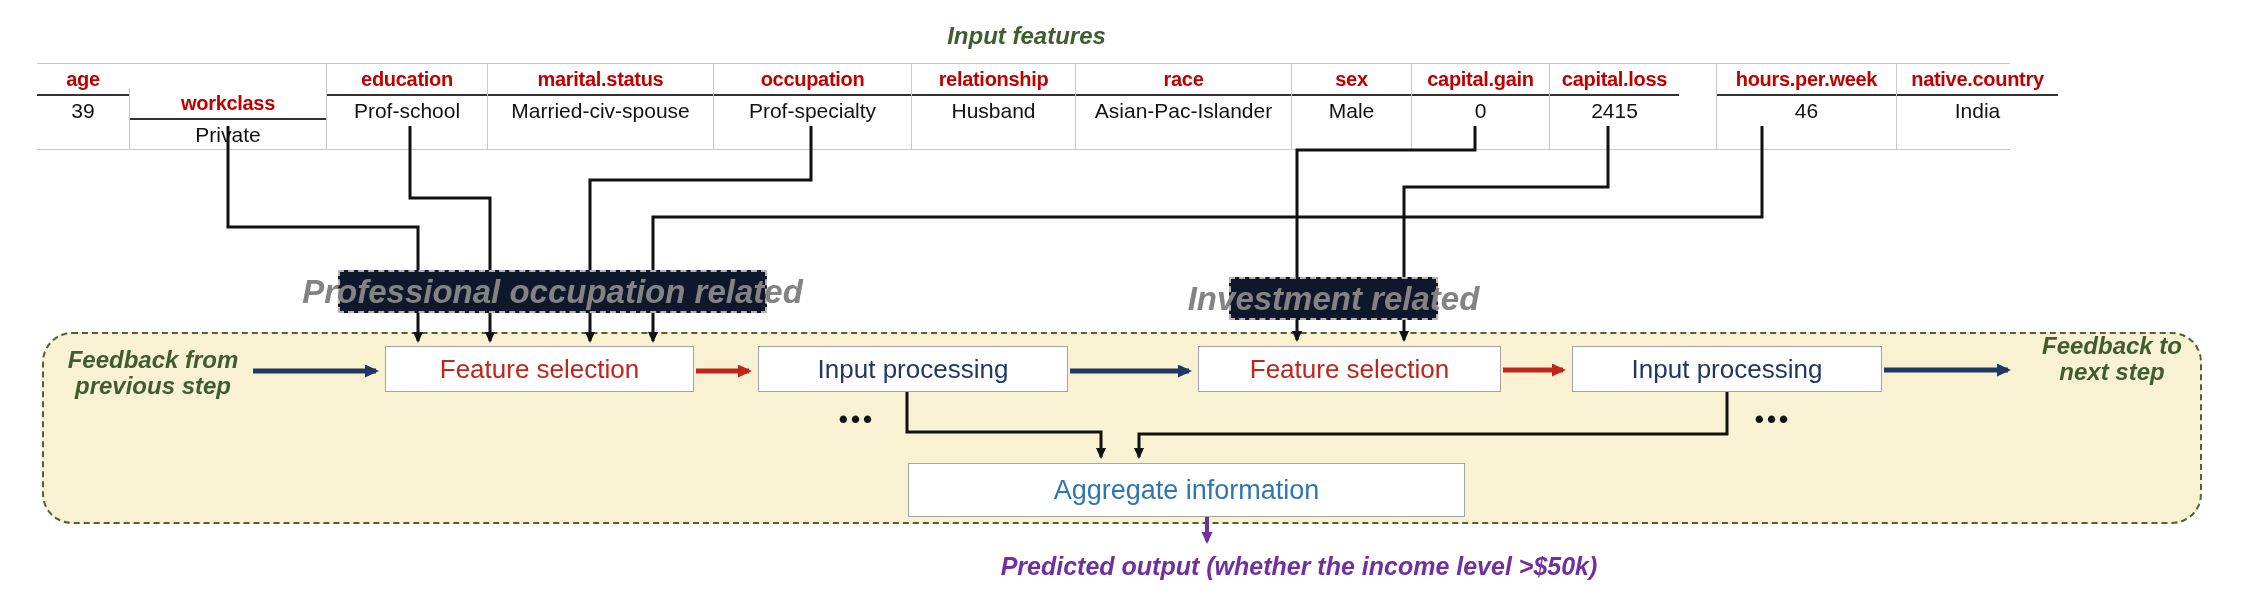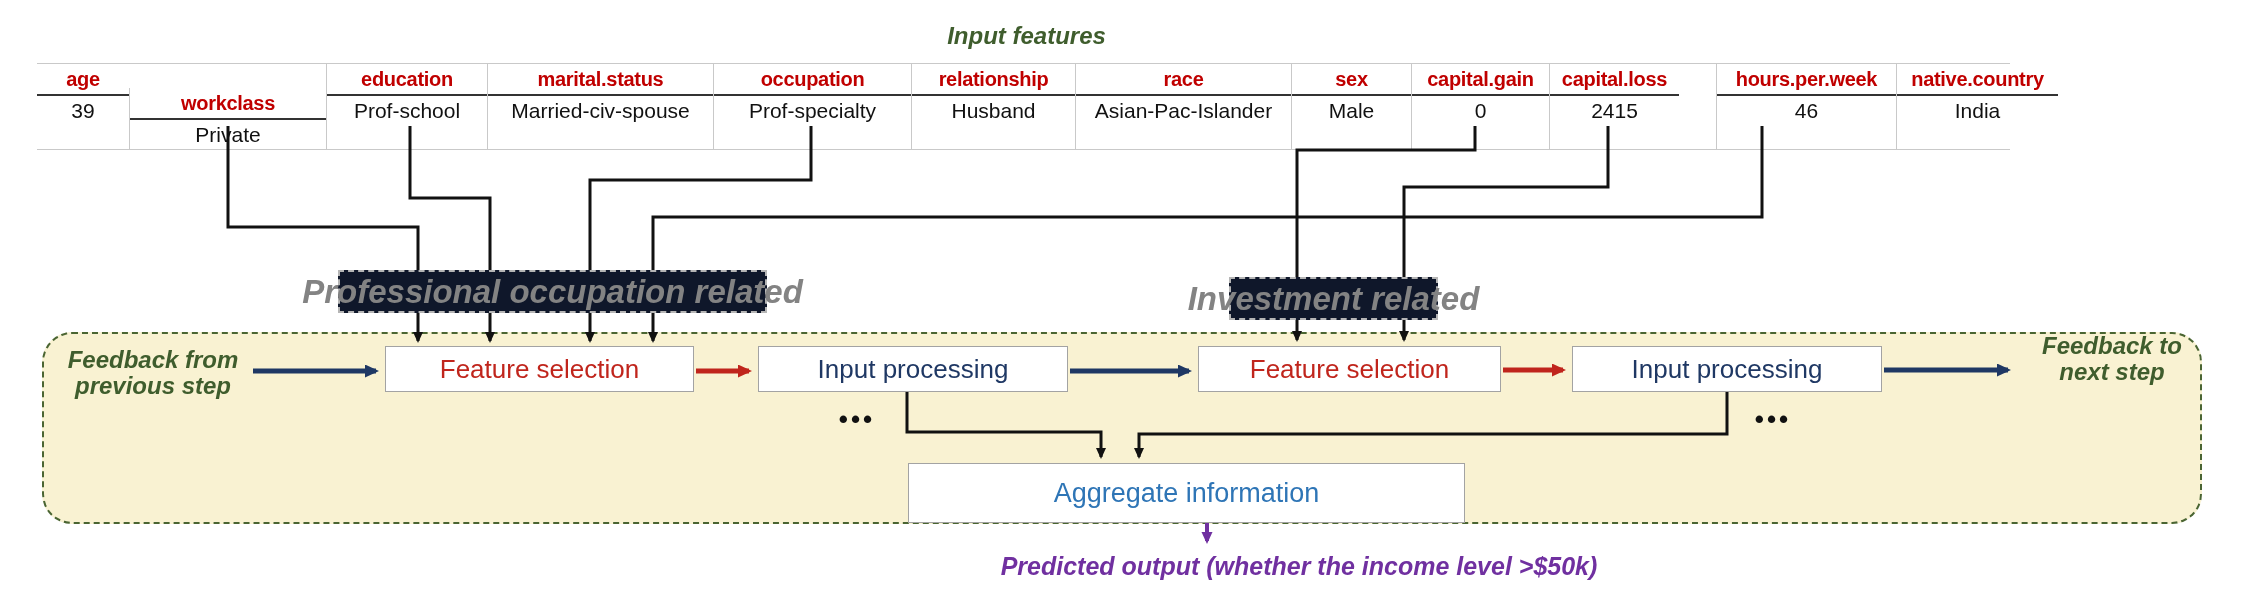--- a/index.html
+++ b/index.html
@@ -49,21 +49,21 @@
     position:absolute;z-index:4;background:#fff;border:1.5px solid #a3a3a3;
     box-sizing:border-box;display:flex;align-items:center;justify-content:center;
     font-size:26px;white-space:nowrap;
   }
   .fs-text{color:#c0251c;}
   .ip-text{color:#1f3864;}
   #fs1{left:385px;top:346px;width:309px;height:46px;}
   #ip1{left:758px;top:346px;width:310px;height:46px;}
   #fs2{left:1198px;top:346px;width:303px;height:46px;}
   #ip2{left:1572px;top:346px;width:310px;height:46px;}
-  #agg{left:908px;top:463px;width:557px;height:60px;font-size:27px;color:#2e75b6;}
+  #agg{left:908px;top:463px;width:557px;height:54px;font-size:27px;color:#2e75b6;}
   
   .feedback-label{
     position:absolute;z-index:5;font-size:24px;font-weight:bold;font-style:italic;
     color:#3f5d2d;text-align:center;line-height:26px;white-space:pre-line;
   }
   #fb-from{left:48px;top:347px;width:210px;}
   #fb-to{left:2022px;top:333px;width:180px;}
   
   .dots{
     position:absolute;z-index:5;width:90px;text-align:center;

